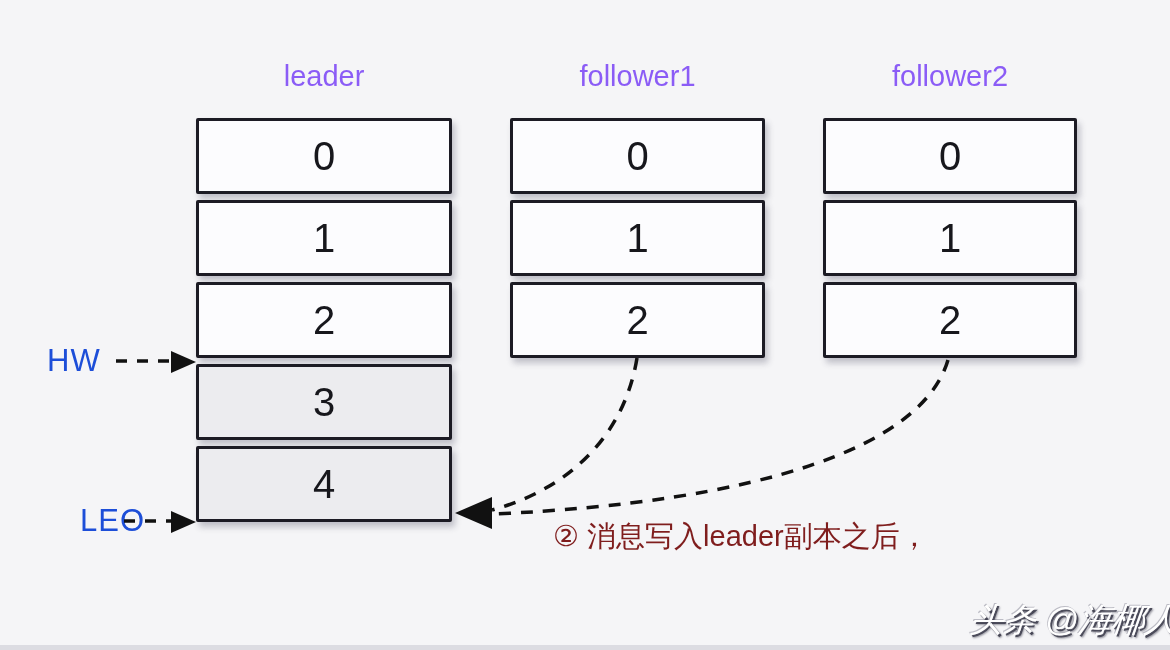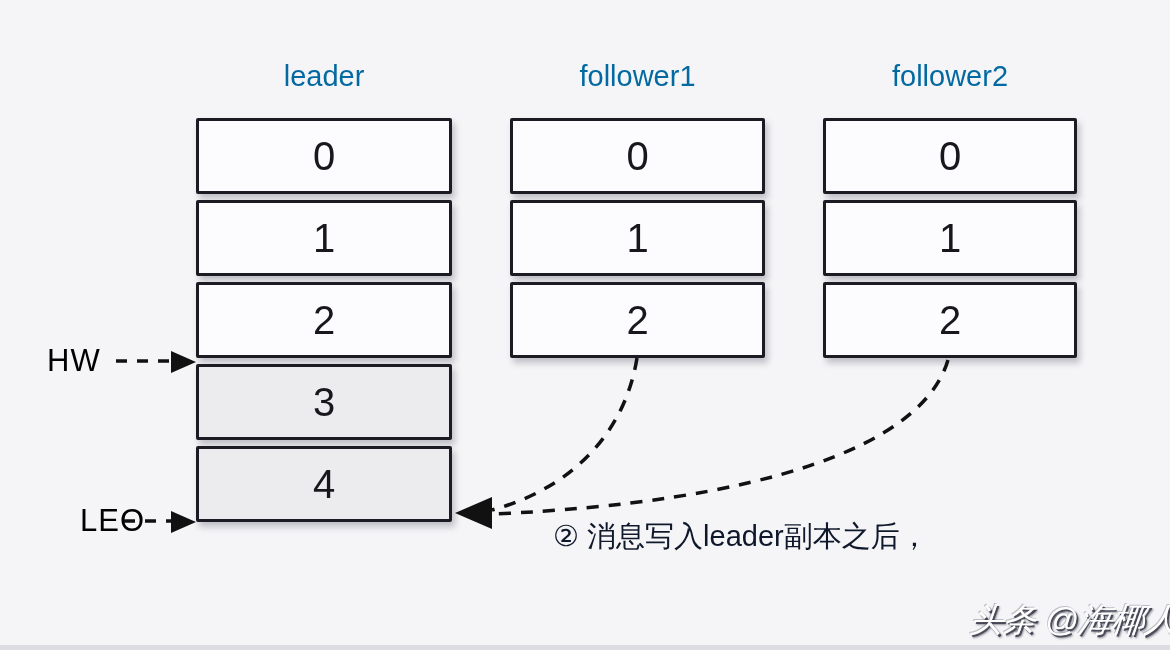--- a/index.html
+++ b/index.html
@@ -16,21 +16,21 @@
     overflow: hidden;
   }
   
   .col-header {
     position: absolute;
     top: 56px;
     height: 40px;
     line-height: 40px;
     text-align: center;
     font-size: 29px;
-    color: #0369a1;
+    color: #8b5cf6;
   }
   #hdr-leader    { left: 196px; width: 256px; }
   #hdr-follower1 { left: 510px; width: 255px; }
   #hdr-follower2 { left: 823px; width: 254px; }
 
   
   .log-col {
     position: absolute;
     top: 118px;
     display: flex;
@@ -53,21 +53,21 @@
     justify-content: center;
     font-size: 40px;
     color: #17171c;
   }
   .log-box.shaded { background: #ececef; }
 
   
   .marker-label {
     position: absolute;
     font-size: 31px;
-    color: #000000;
+    color: #1d4ed8;
     letter-spacing: 1px;
     text-align: right;
   }
   #hw-label  { left: 47px; top: 343px; }
   #leo-label { left: 44px; top: 503px; margin-left: 36px; }
 
   
   svg.arrows {
     position: absolute;
     left: 0; top: 0;
@@ -76,21 +76,21 @@
     pointer-events: none;
   }
 
   
   .annotation {
     position: absolute;
     left: 553px;
     top: 517px;
     font-size: 29px;
     line-height: 39px;
-    color: #0f172a;
+    color: #7f1d1d;
     white-space: nowrap;
   }
 
   
   .watermark {
     position: absolute;
     left: 970px;
     top: 598px;
     font-size: 33px;
     font-style: italic;

